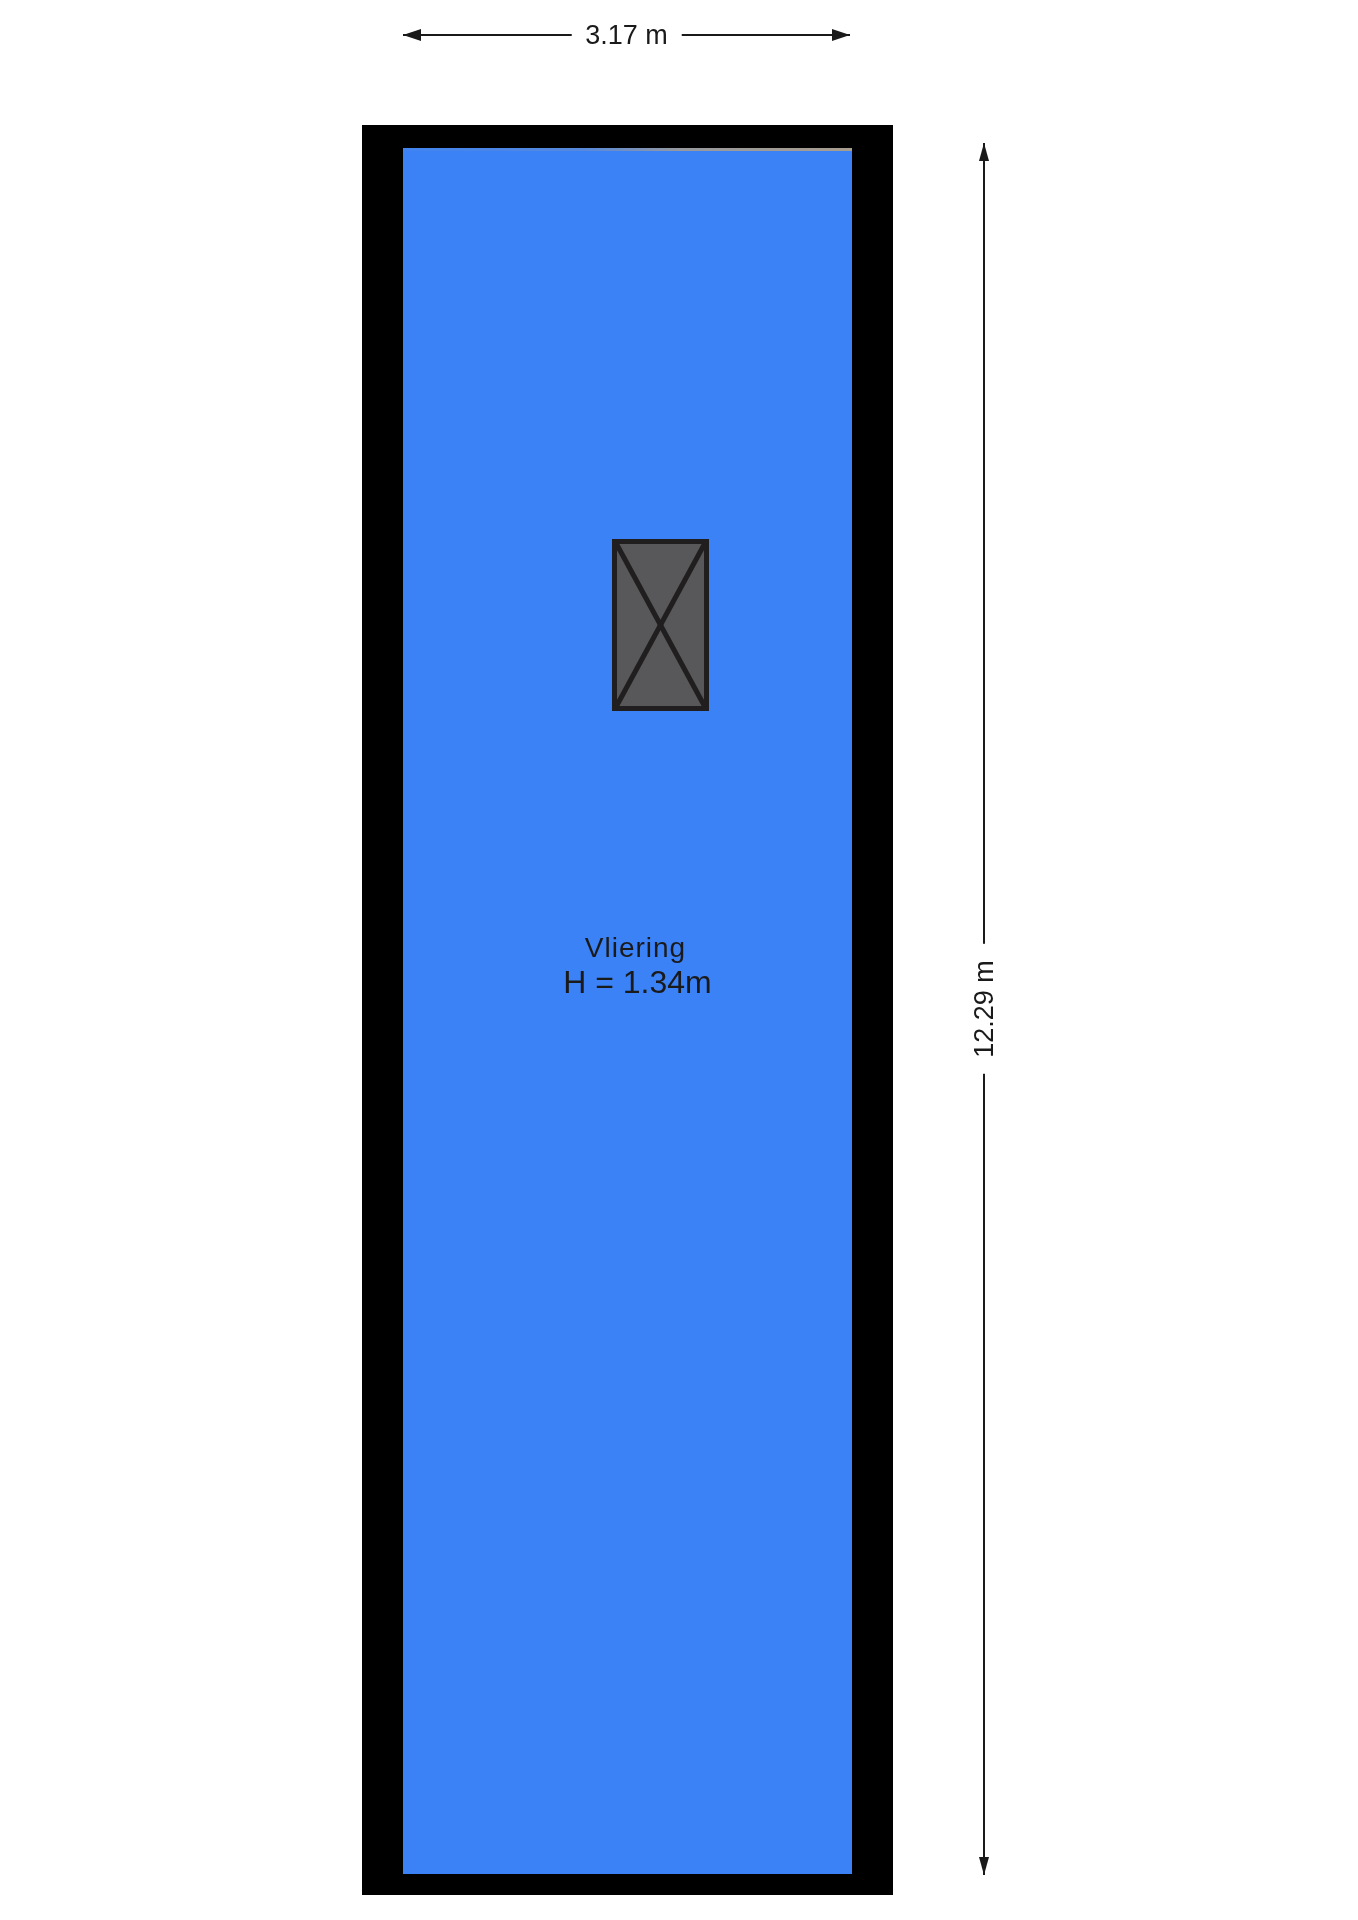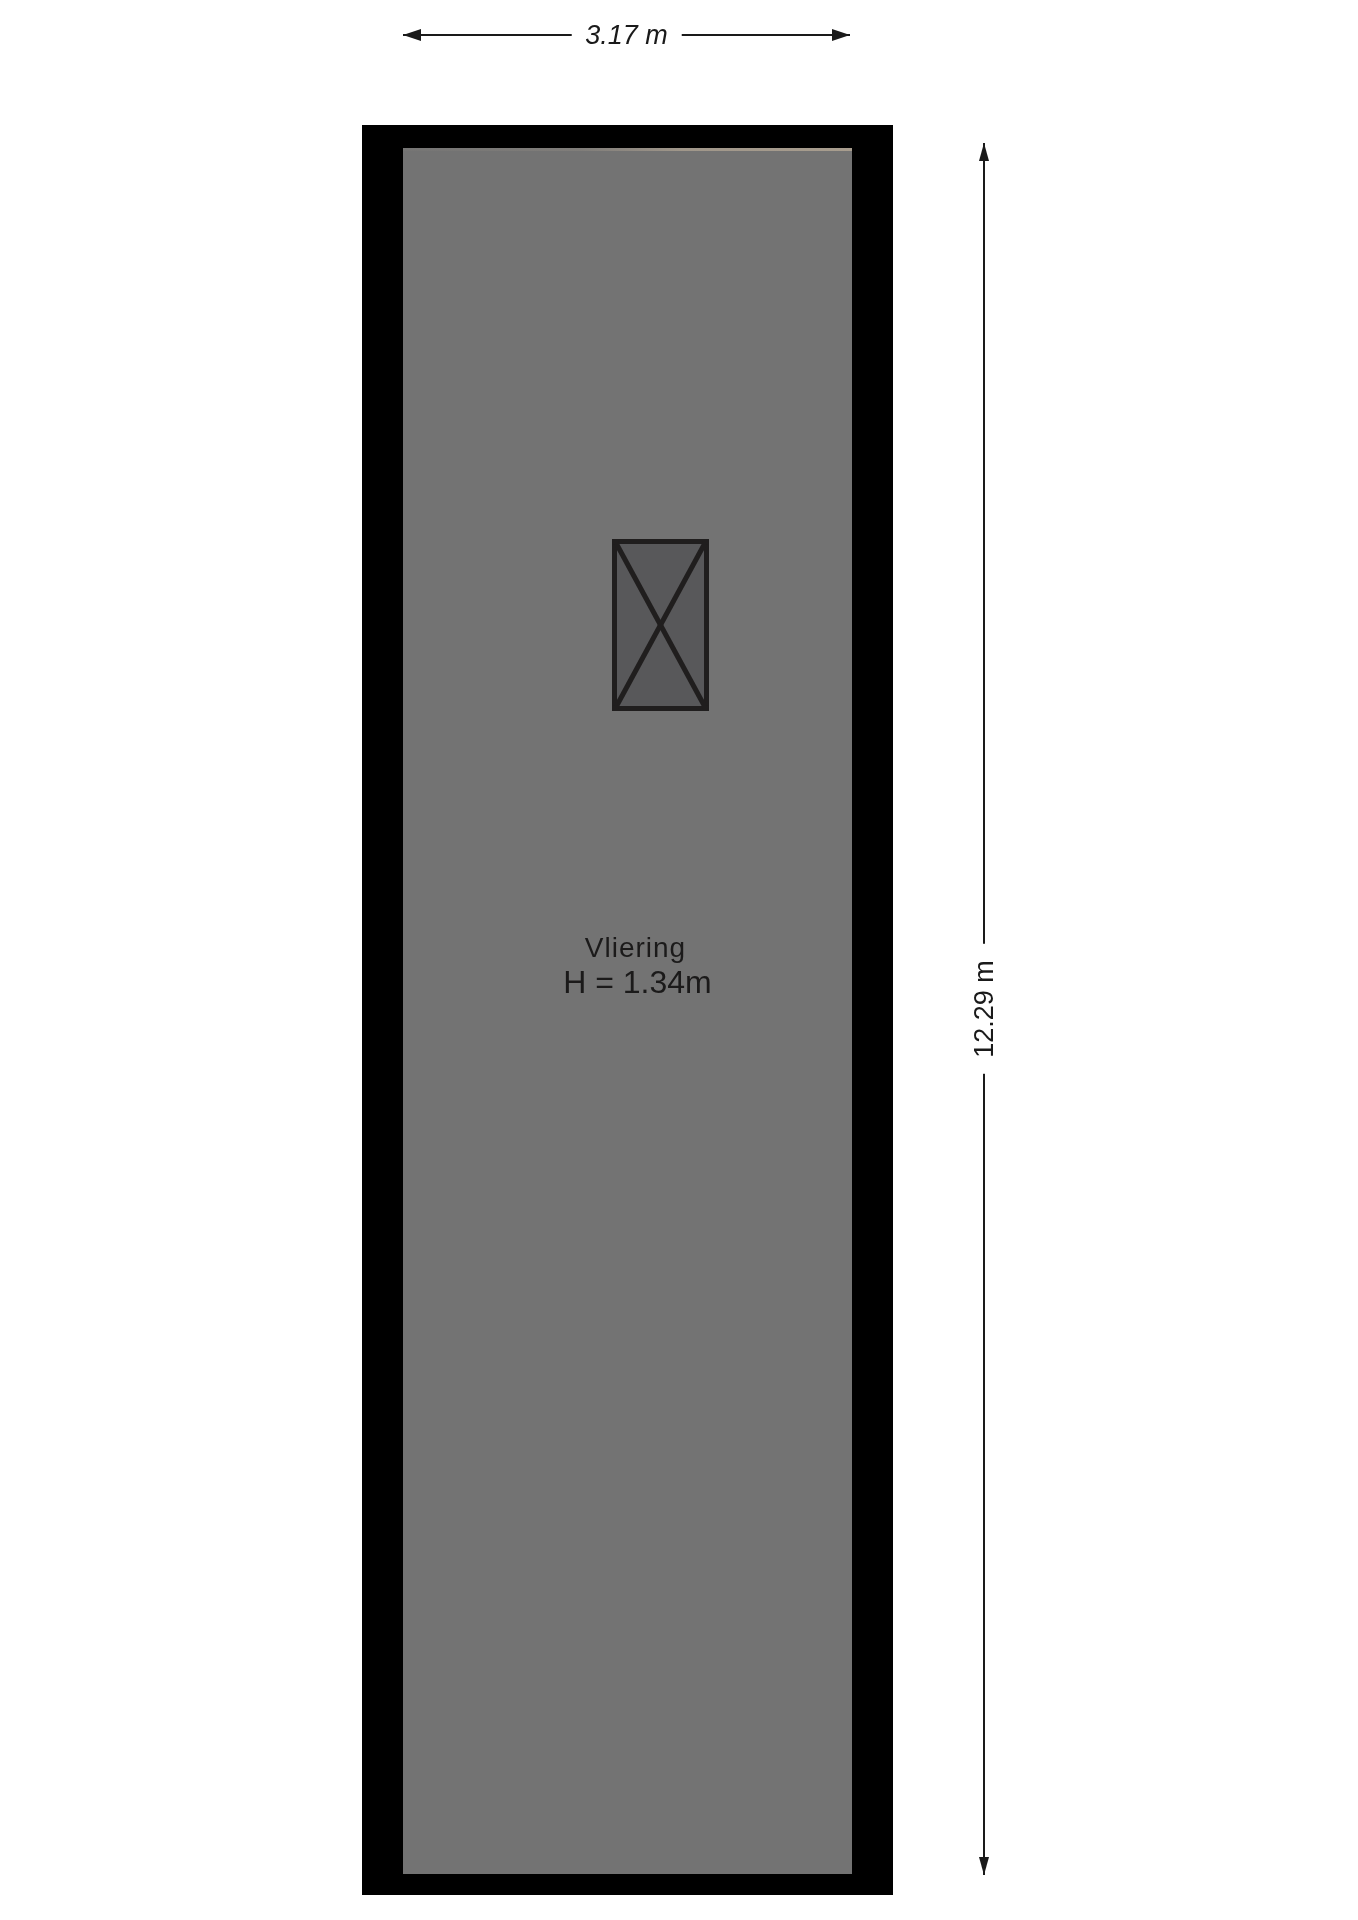--- a/index.html
+++ b/index.html
@@ -17,21 +17,20 @@
   }
 
   
   .dim-h {
     position: absolute;
     left: 403px;
     top: 34px;
     width: 447px;
     height: 2px;
     background: #1a1a1a;
-    font-style: italic;
   }
   .dim-h .arrowhead-left {
     position: absolute;
     left: 0;
     top: -5px;
     width: 0; height: 0;
     border-top: 6px solid transparent;
     border-bottom: 6px solid transparent;
     border-right: 18px solid #1a1a1a;
   }
@@ -102,21 +101,21 @@
     width: 531px;
     height: 1770px;
     background: #000000;
   }
   .floor {
     position: absolute;
     left: 41px;
     top: 23px;
     right: 41px;
     bottom: 21px;
-    background: #737373;
+    background: #3b82f6;
   }
   .floor-top-highlight {
     position: absolute;
     left: 0;
     top: 0;
     right: 0;
     height: 3px;
     background: linear-gradient(90deg,
       rgba(168,157,142,0.05) 0%,
       rgba(168,157,142,0.25) 40%,

